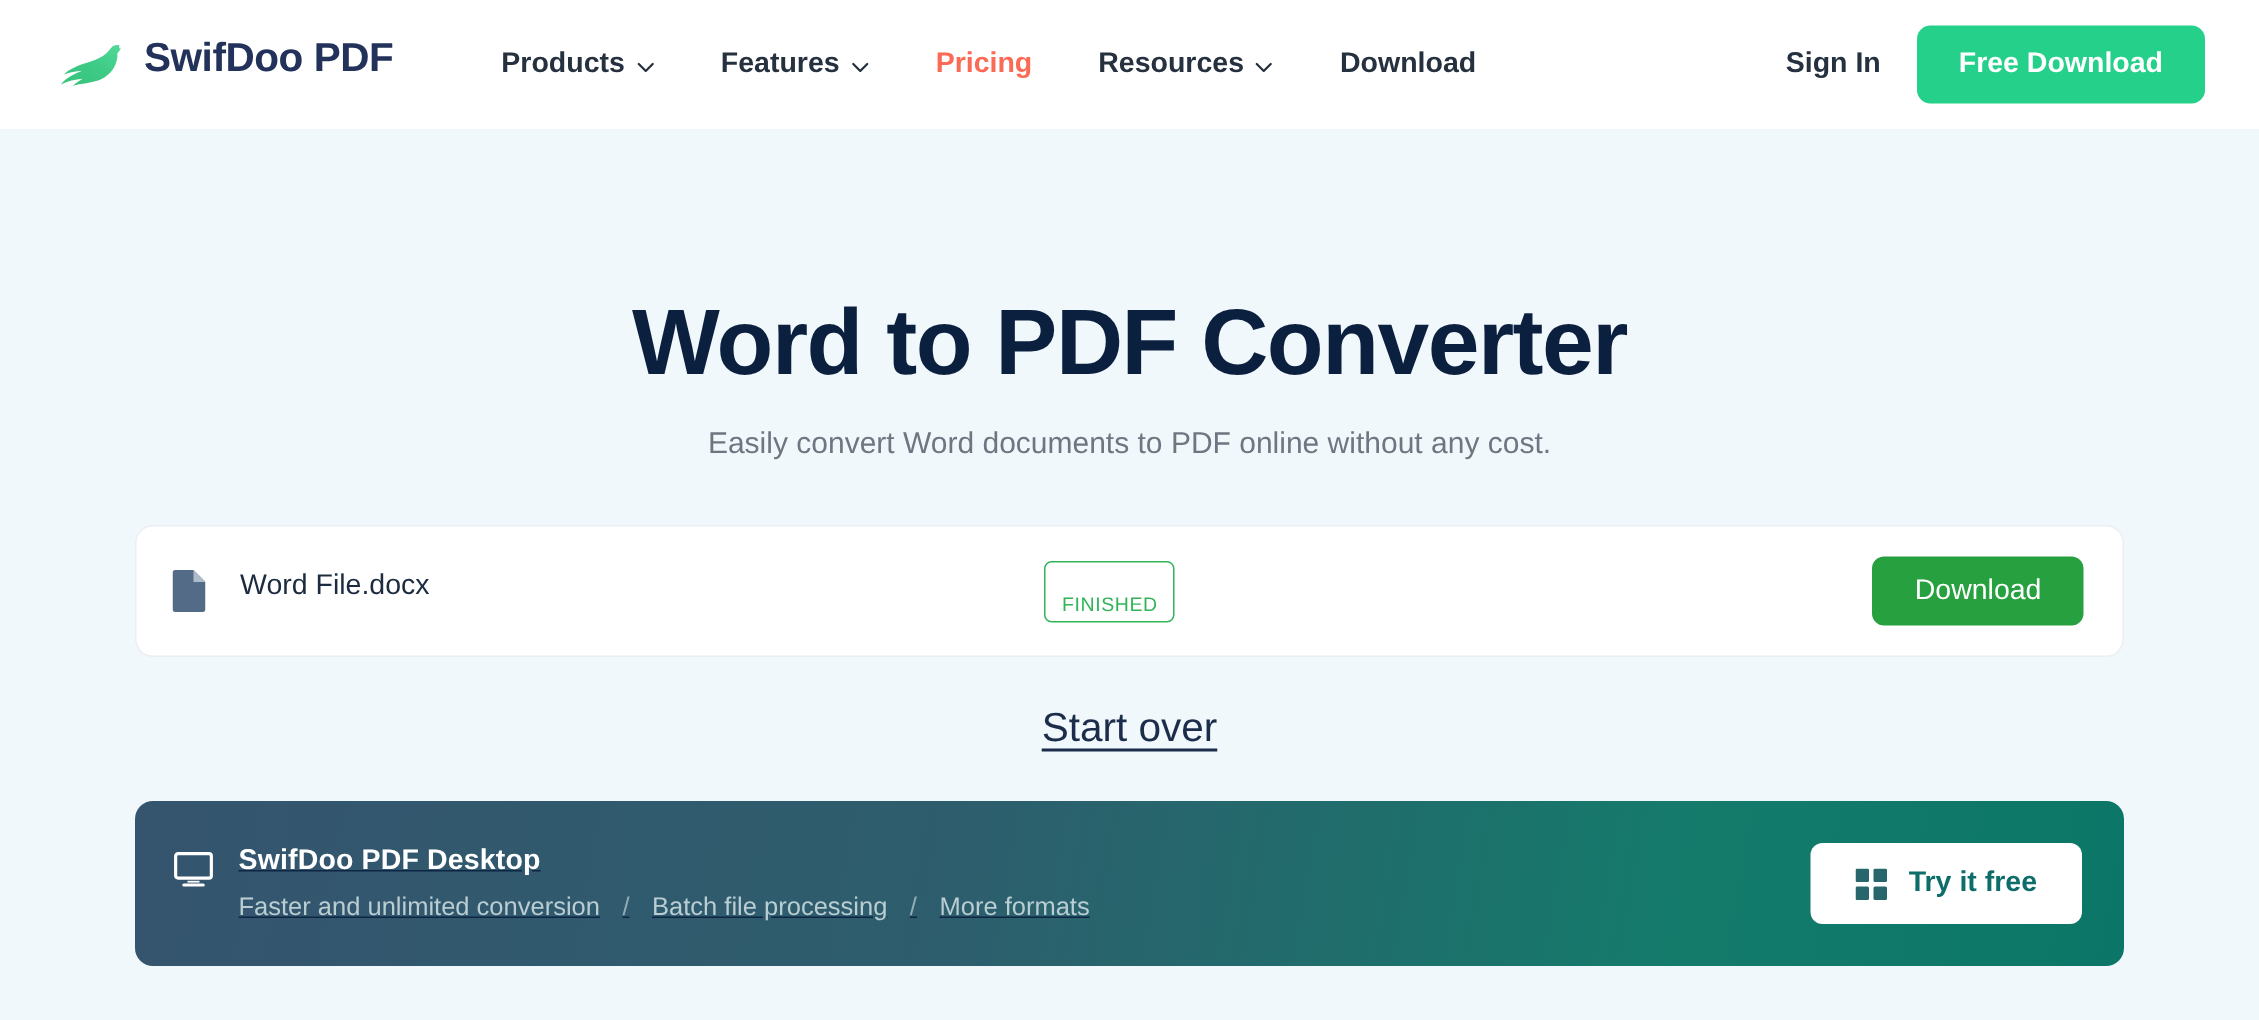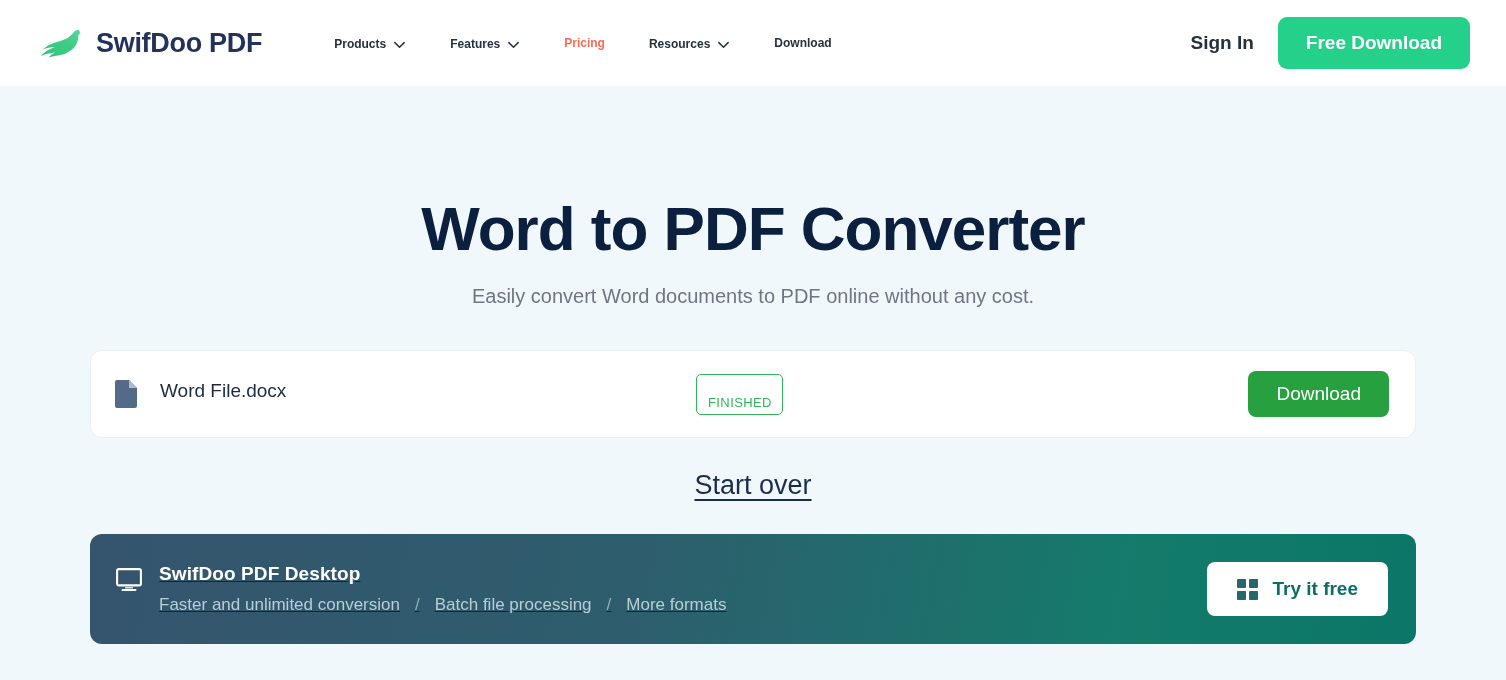--- a/index.html
+++ b/index.html
@@ -22,21 +22,21 @@
     position: relative;
     height: 86px;
     background: #ffffff;
     display: flex;
     align-items: center;
     padding: 0 36px 0 38px;
   }
 
   .brand {
     display: flex;
-    align-items: center;
+    align-items: flex-start;
     gap: 12px;
     margin-right: 50px;
   }
   .brand-logo {
     width: 46px;
     height: 40px;
     display: block;
     flex: 0 0 auto;
   }
   .brand-name {
@@ -47,23 +47,23 @@
     white-space: nowrap;
   }
 
   .nav {
     display: flex;
     align-items: center;
     gap: 0px;
   }
   .nav-item {
     display: flex;
-    align-items: flex-end;
+    align-items: center;
     gap: 7px;
-    font-size: 12px;
+    font-size: 19px;
     font-weight: 600;
     color: #26313f;
     padding: 10px 22px;
     white-space: nowrap;
     cursor: pointer;
   }
   .nav-item.accent { color: #fb6a55; }
   .chev {
     width: 13px;
     height: 13px;

